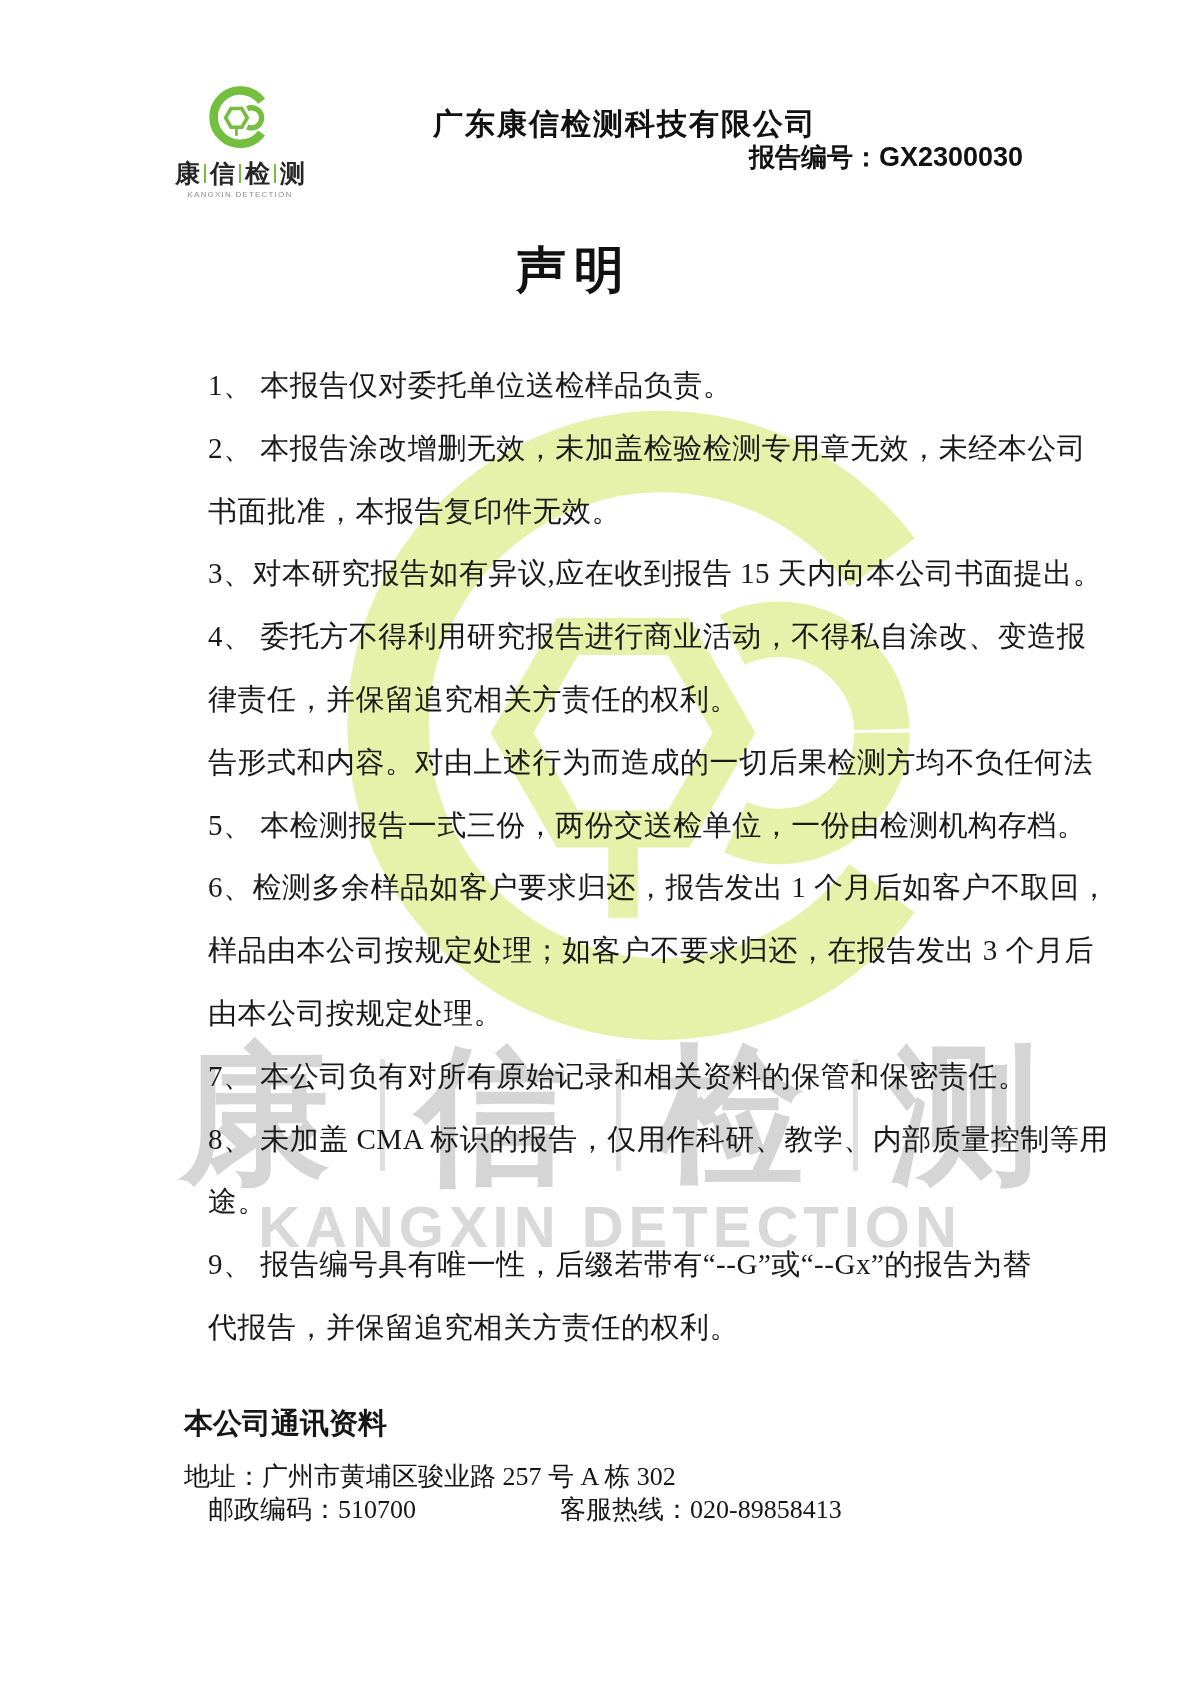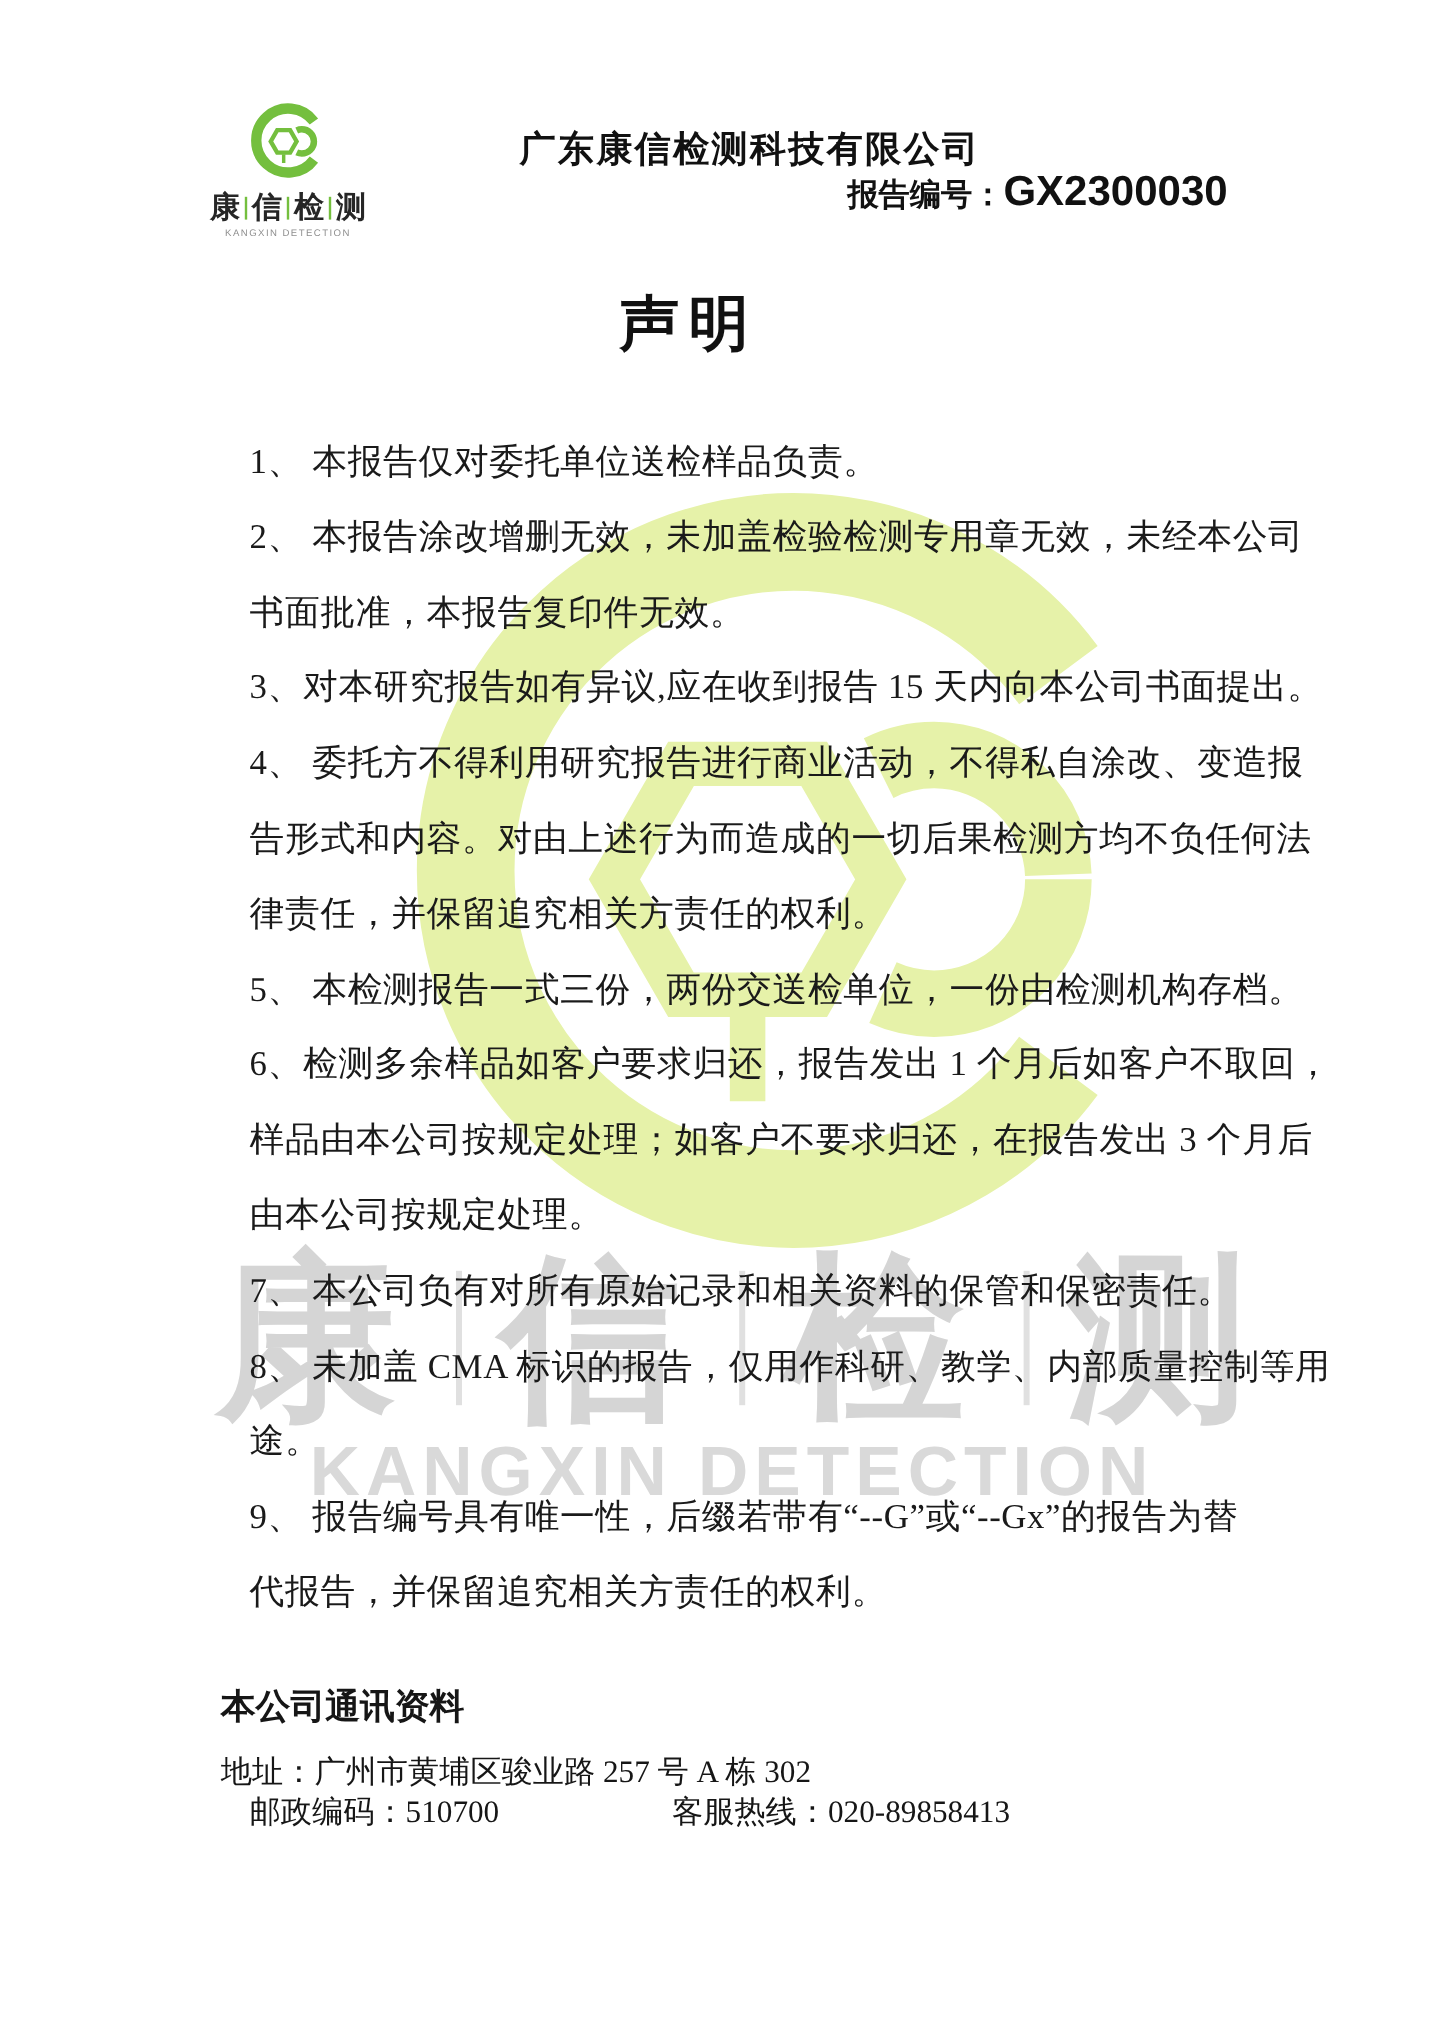--- a/index.html
+++ b/index.html
@@ -45,21 +45,21 @@
   }
 
   .company {
     position:absolute; left:0; top:104px; width:1190px; z-index:2; text-align:center;
     font-weight:700; font-size:30px; letter-spacing:2px; color:#111;padding-left:30px;
   }
   .report {
     position:absolute; right:181px; top:140px; z-index:2;
     font-weight:700; font-size:26px; color:#111;
   }
-  .report .rn { font-family:"Liberation Sans","DejaVu Sans",sans-serif; font-size:35px;margin-top:32px; }
+  .report .rn { font-family:"Liberation Sans","DejaVu Sans",sans-serif; font-size:27px;margin-top:32px; }
 
   
   .title {
     position:absolute; left:184px; top:228px; width:760px; margin:10px; z-index:2;
     text-align:center; font-family:"Liberation Sans","DejaVu Sans",sans-serif;
     font-weight:700; font-size:50px; letter-spacing:8px; color:#111; line-height:1.3;
   }
 
   
   .body-block { position:absolute; left:184px; top:354px; width:858px; z-index:2; }
@@ -127,22 +127,22 @@
   </div>
 
   <h1 class="title">声明</h1>
 
   <div class="body-block">
       <div class="line">1、 本报告仅对委托单位送检样品负责。</div>
       <div class="line">2、 本报告涂改增删无效，未加盖检验检测专用章无效，未经本公司</div>
       <div class="line">书面批准，本报告复印件无效。</div>
       <div class="line">3、对本研究报告如有异议,应在收到报告 15 天内向本公司书面提出。</div>
       <div class="line">4、 委托方不得利用研究报告进行商业活动，不得私自涂改、变造报</div>
+      <div class="line">律责任，并保留追究相关方责任的权利。</div>
       <div class="line">告形式和内容。对由上述行为而造成的一切后果检测方均不负任何法</div>
-      <div class="line">律责任，并保留追究相关方责任的权利。</div>
       <div class="line">5、 本检测报告一式三份，两份交送检单位，一份由检测机构存档。</div>
       <div class="line">6、检测多余样品如客户要求归还，报告发出 1 个月后如客户不取回，</div>
       <div class="line">样品由本公司按规定处理；如客户不要求归还，在报告发出 3 个月后</div>
       <div class="line">由本公司按规定处理。</div>
       <div class="line">7、 本公司负有对所有原始记录和相关资料的保管和保密责任。</div>
       <div class="line">8、 未加盖 CMA 标识的报告，仅用作科研、教学、内部质量控制等用</div>
       <div class="line">途。</div>
       <div class="line">9、 报告编号具有唯一性，后缀若带有“--G”或“--Gx”的报告为替</div>
       <div class="line">代报告，并保留追究相关方责任的权利。</div>
     </div>

